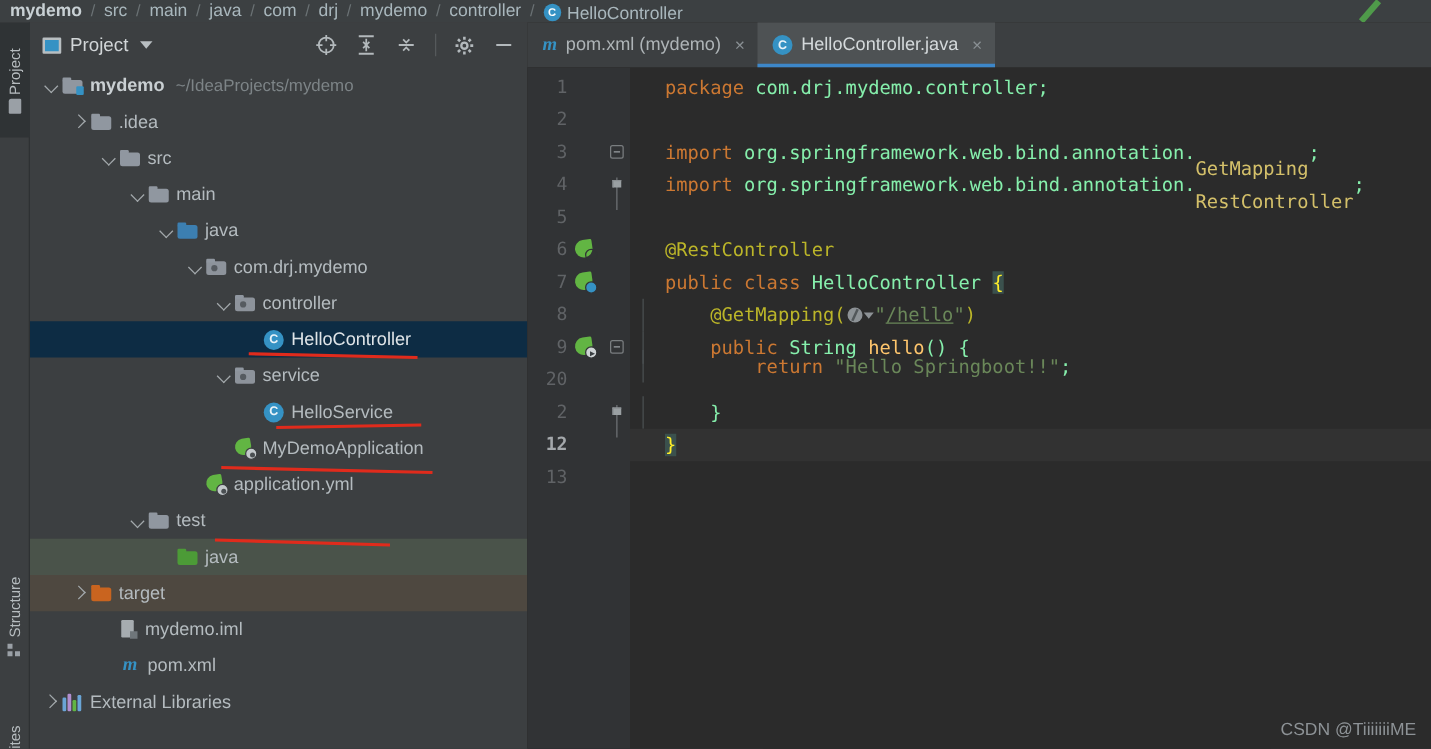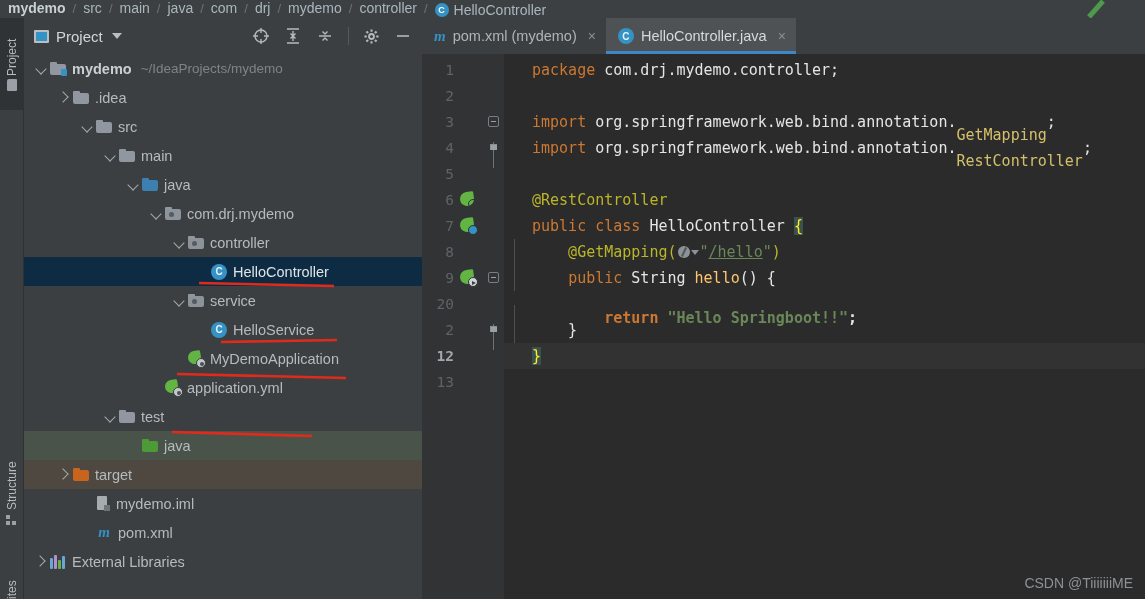--- a/index.html
+++ b/index.html
@@ -264,21 +264,21 @@
     display: flex; align-items: center; padding-left: 28px;
     white-space: pre;
   }
   .cline.current { background: #323232; }
   .indent-guide {
     position: absolute; left: 10px; top: 0; width: 1px; height: 26px;
     background: #4b5052;
   }
   .kw { color: #cc7832; }
   .cls { color: #d4c06a; margin-top: 26px; }
-  .plain { color: #e5e5e5; }
+  .plain { color: #86efac; }
   .str { color: #6a8759; }
   .mth { color: #ffc66d; }
   .anno { color: #bbb529; }
   .brace-hl { background: #3b514d; color: #ffef28; }
   .link { color: #6a8759; text-decoration: underline; }
   .web-icon {
     display: inline-flex; align-items: center; gap: 1px; vertical-align: middle;
     margin: 0 1px;
   }
   .globe {
@@ -558,21 +558,21 @@
       <div class="code-lines" id="codelines">
           <div class="cline" style="top: 3px;"><span class="kw">package </span><span class="plain">com.drj.mydemo.controller;</span></div>
           <div class="cline" style="top: 29px;"></div>
           <div class="cline" style="top: 55px;"><span class="kw">import </span><span class="plain">org.springframework.web.bind.annotation.</span><span class="cls">GetMapping</span><span class="plain">;</span></div>
           <div class="cline" style="top: 81px;"><span class="kw">import </span><span class="plain">org.springframework.web.bind.annotation.</span><span class="cls">RestController</span><span class="plain">;</span></div>
           <div class="cline" style="top: 107px;"></div>
           <div class="cline" style="top: 133px;"><span class="anno">@RestController</span></div>
           <div class="cline" style="top: 159px;"><span class="kw">public </span><span class="kw">class </span><span class="plain">HelloController </span><span class="brace-hl">{</span></div>
           <div class="cline" style="top: 185px;"><span class="indent-guide"></span><span class="anno">    @GetMapping(</span><span class="web-icon"><span class="globe"></span><span class="mini-caret"></span></span><span class="str">"</span><span class="link">/hello</span><span class="str">"</span><span class="anno">)</span></div>
           <div class="cline" style="top: 211px;"><span class="indent-guide"></span><span class="plain">    </span><span class="kw">public </span><span class="plain">String </span><span class="mth">hello</span><span class="plain">() {</span></div>
-          <div class="cline" style="top: 251px; font-weight: bold;"><span class="indent-guide"></span><span class="plain">        </span><span class="kw">return </span><span class="str">"Hello Springboot!!"</span><span class="plain">;</span></div>
+          <div class="cline" style="top: 226px;"><span class="indent-guide"></span><span class="plain">        </span><span class="kw">return </span><span class="str">"Hello Springboot!!"</span><span class="plain">;</span></div>
           <div class="cline" style="top: 263px;"><span class="indent-guide"></span><span class="plain">    }</span></div>
           <div class="cline current" style="top: 289px;"><span class="brace-hl">}</span></div>
           <div class="cline" style="top: 315px;"></div>
         </div>
       <div class="watermark">CSDN @TiiiiiiiME</div>
     </div>
   </div>
 </div>
 
 </body></html>

